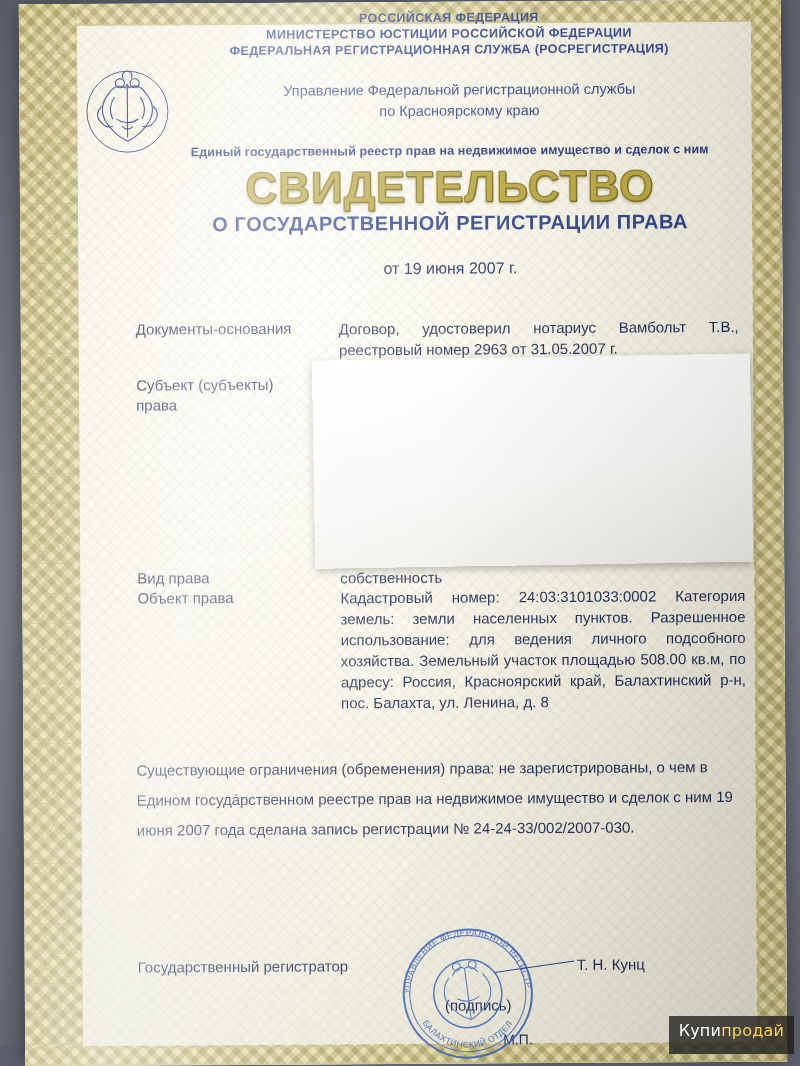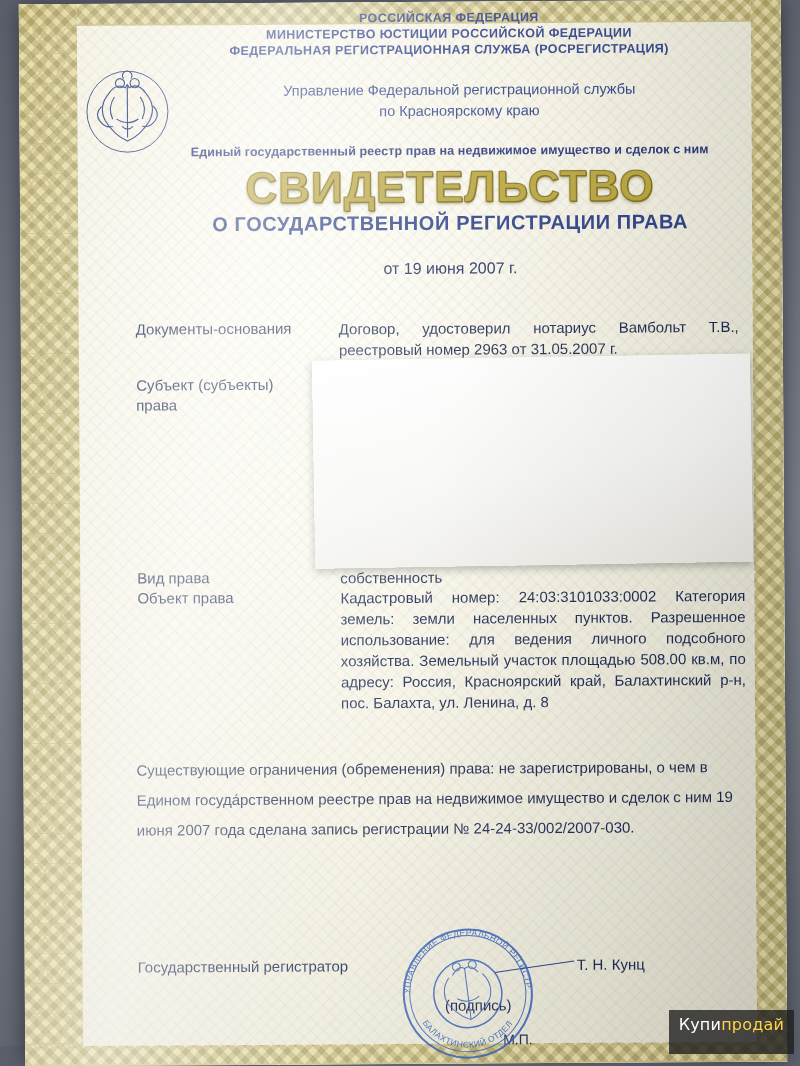--- a/index.html
+++ b/index.html
@@ -268,21 +268,21 @@
   }
 
   
   #watermark {
     position: absolute;
     right: 6px;
     bottom: 12px;
     background: rgba(30,30,30,.78);
     color: #fff;
     font-size: 16px;
-    padding: 5px 10px 20px;
+    padding: 5px 10px 14px;
     letter-spacing: .2px;
     font-family: "DejaVu Sans", sans-serif;
   }
   #watermark .kupi { color: #ffffff; }
   #watermark .prodai { color: #ffd24a; }
 </style>
 </head>
 <body>
 
 <div id="page">

